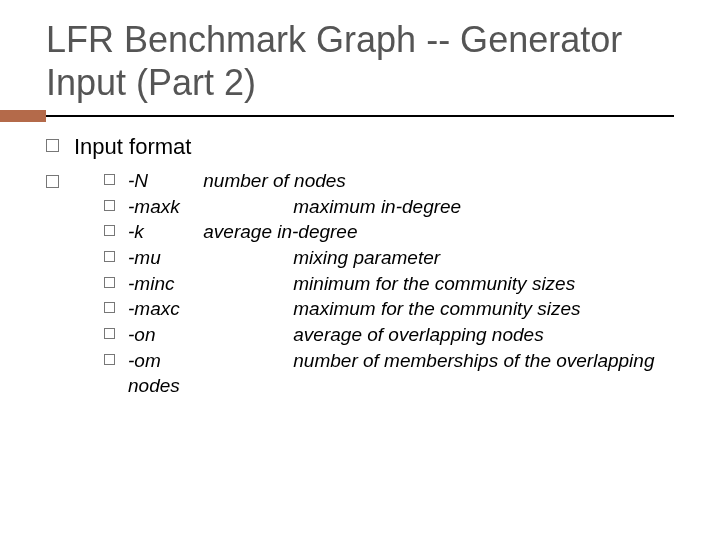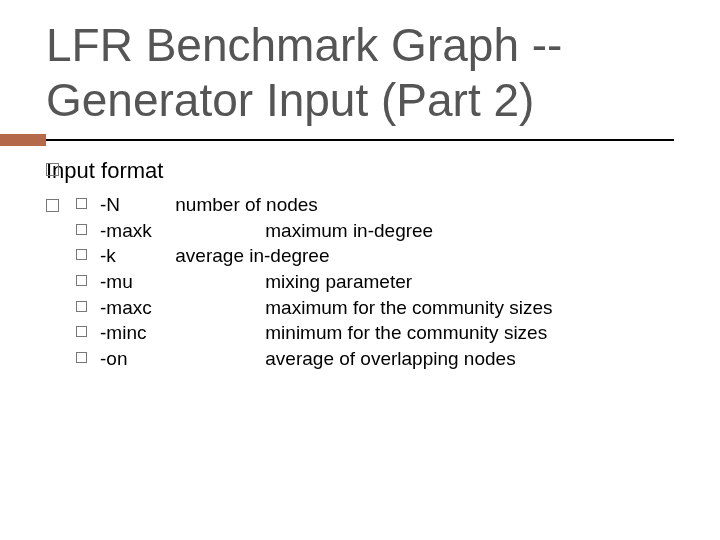--- a/index.html
+++ b/index.html
@@ -13,21 +13,21 @@
     overflow: hidden;
   }
   .slide {
     width: 720px;
     height: 540px;
     position: relative;
     box-sizing: border-box;
     padding: 18px 46px 0 46px;
   }
   .title {
-    font-size: 46px;
+    font-size: 36px;
     line-height: 1.2;
     color: #555;
     margin: 0 0 6px 0;
     font-weight: normal;
   }
   .title-rule-wrap {
     position: relative;
     height: 4px;
     margin-left: -46px;   
     margin-right: 0;
@@ -49,38 +49,40 @@
     height: 2px;
     background: #000;
   }
   .l1-list {
     list-style: none;
     margin: 0;
     padding: 0;
   }
   .l1-item {
     position: relative;
+    padding-left: 28px;
     font-size: 22px;
     line-height: 1.35;
     margin-bottom: 4px;
     text-align: justify;
   }
   .l1-item .box {
     position: absolute;
     left: 0;
     top: 7px;
     width: 13px;
     height: 13px;
     border: 1.5px solid #777;
     box-sizing: border-box;
   }
   .l2-list {
     list-style: none;
     margin: 6px 0 14px 0;
     padding: 0 0 0 30px;
+    font-style: italic;
   }
   .l2-item {
     position: relative;
     padding-left: 24px;
     font-size: 19px;
     line-height: 1.35;
     text-align: left;
   }
   .l2-item .box {
     position: absolute;
@@ -166,40 +168,48 @@
         </li>
 
 
         <li class="l2-item">
           <span class="box"></span>
         </li>
 
         <li class="l2-item">
           <span class="box"></span>
           <span class="flag-row">
+            <span class="flag">-minc</span>
+            <span class="desc-mid">minimum for the community sizes</span>
+          </span>
+        </li>
+
+        <li class="l2-item">
+          <span class="box"></span>
+          <span class="flag-row">
             <span class="flag">-maxc</span>
             <span class="desc-mid">maximum for the community sizes</span>
           </span>
         </li>
 
         <li class="l2-item">
           <span class="box"></span>
           <span class="flag-row">
-            <span class="flag">-minc</span>
-            <span class="desc-mid">minimum for the community sizes</span>
-          </span>
-        </li>
-
-        <li class="l2-item">
-          <span class="box"></span>
-          <span class="flag-row">
             <span class="flag">-on</span>
             <span class="desc-mid">average of overlapping nodes</span>
           </span>
         </li>
 
+        <li class="l2-item">
+          <span class="box"></span>
+          <span class="flag-row">
+            <span class="flag">-om</span>
+            <span class="desc-mid">number of memberships of the overlapping</span>
+          </span>
+          <span class="cont">nodes</span>
+        </li>
 
       </ul>
     </li>
 
   </ul>
 
 </div>
 
 </body></html>

